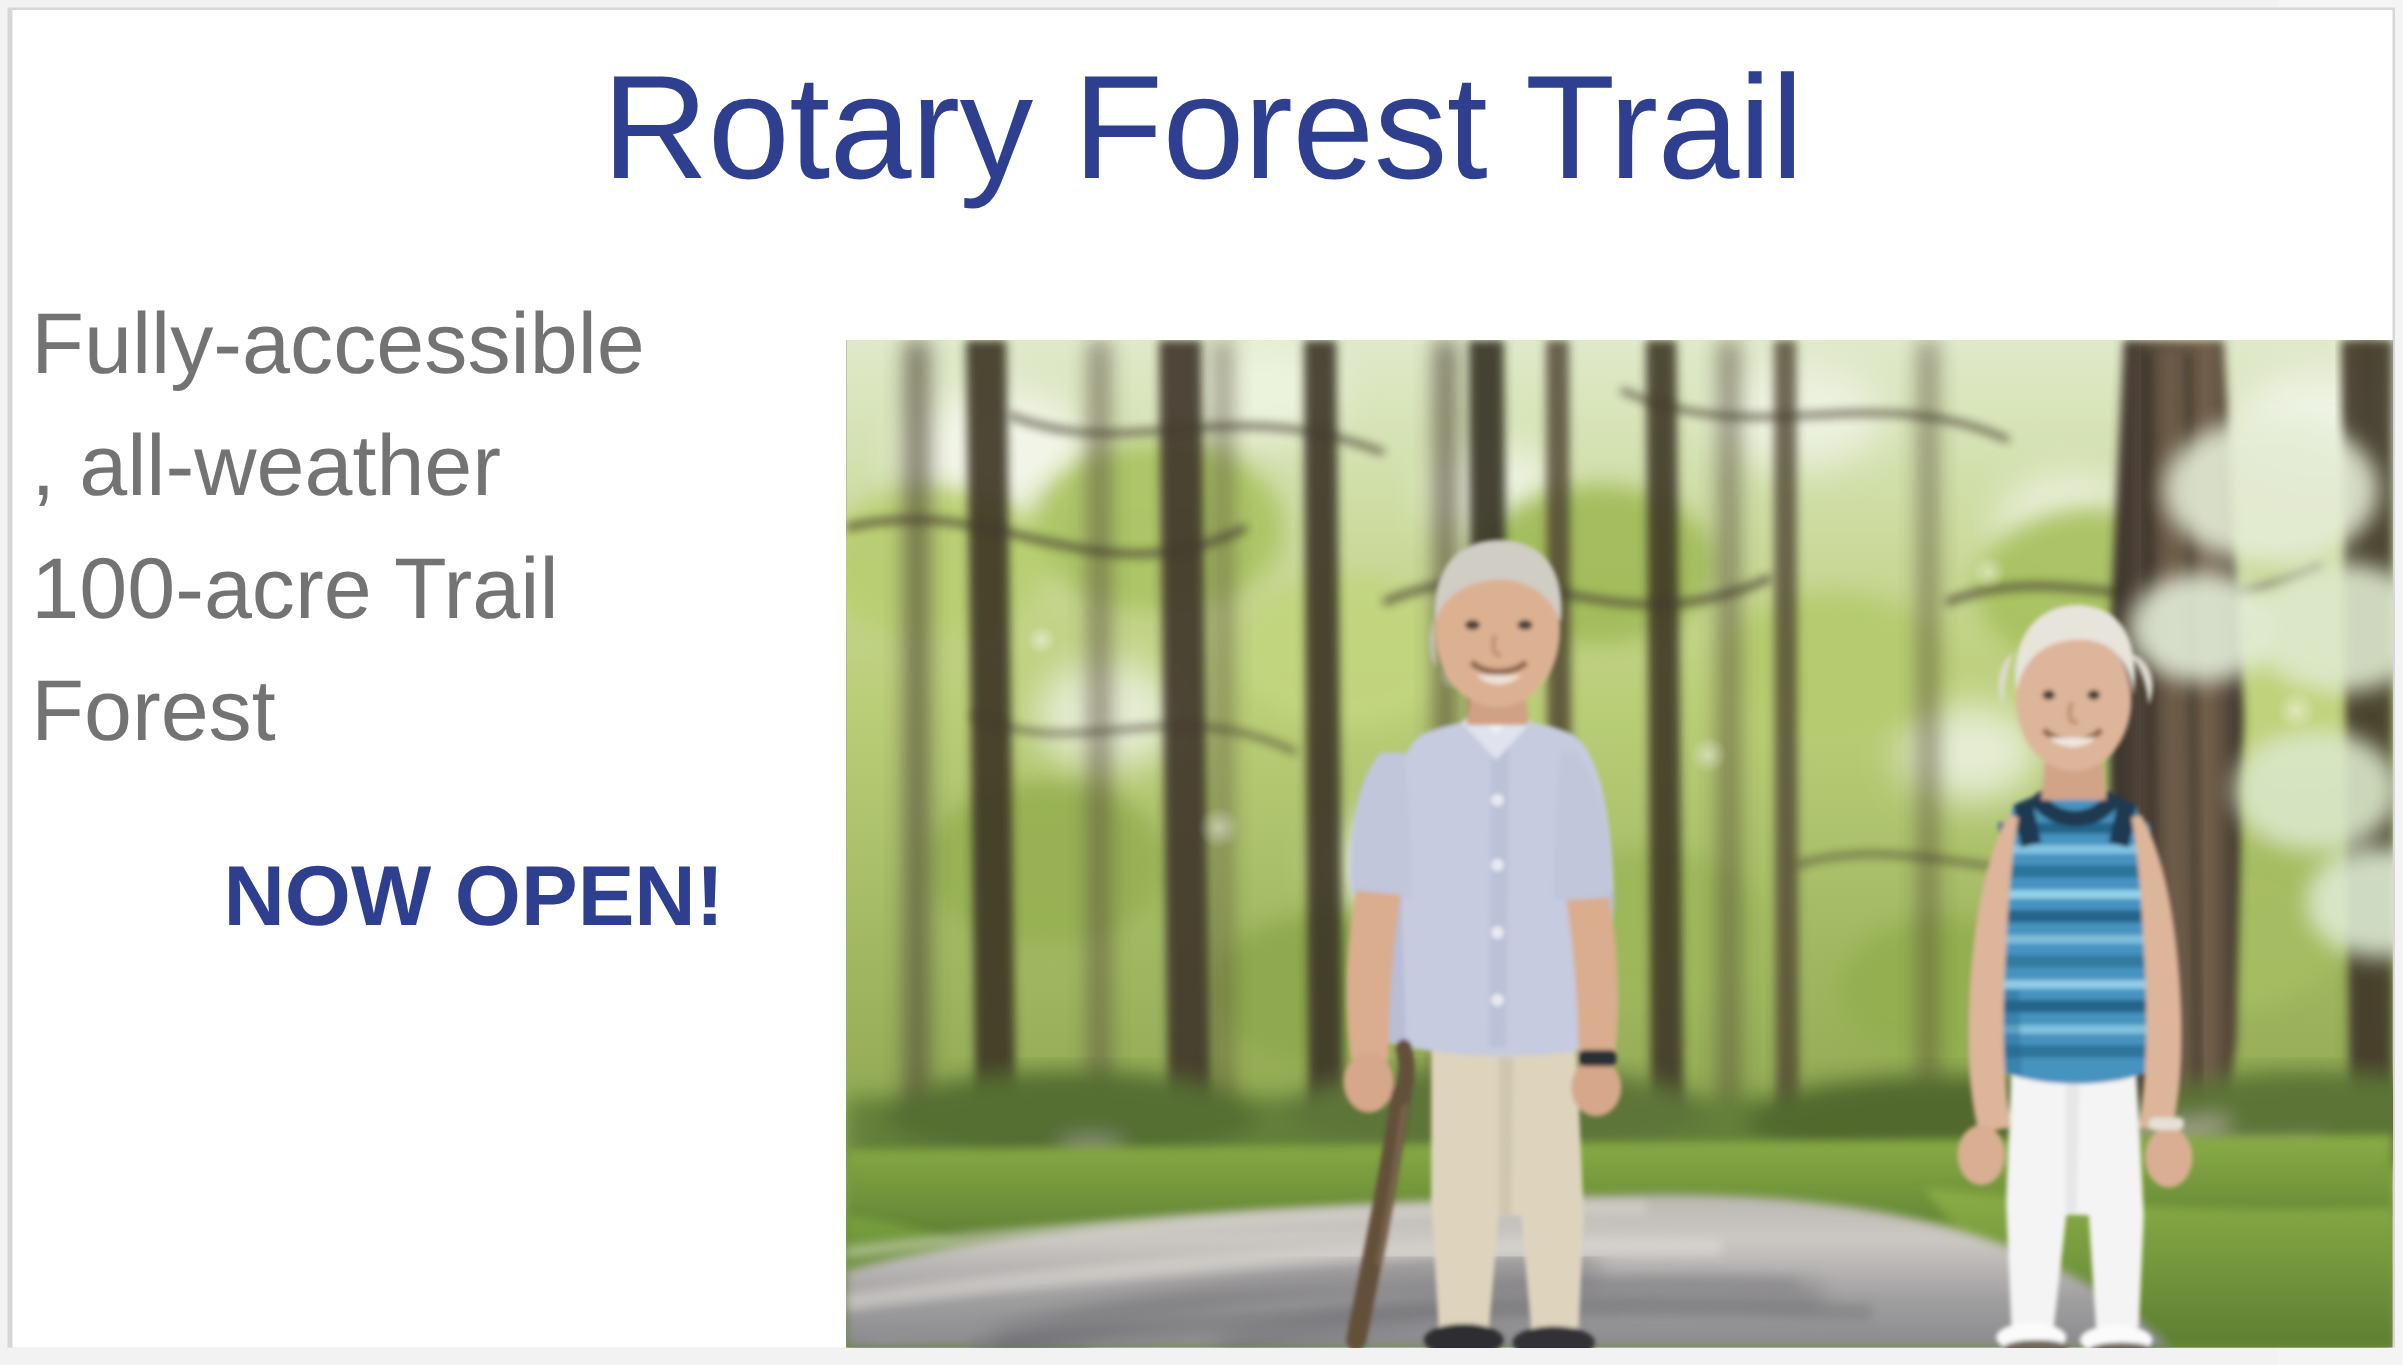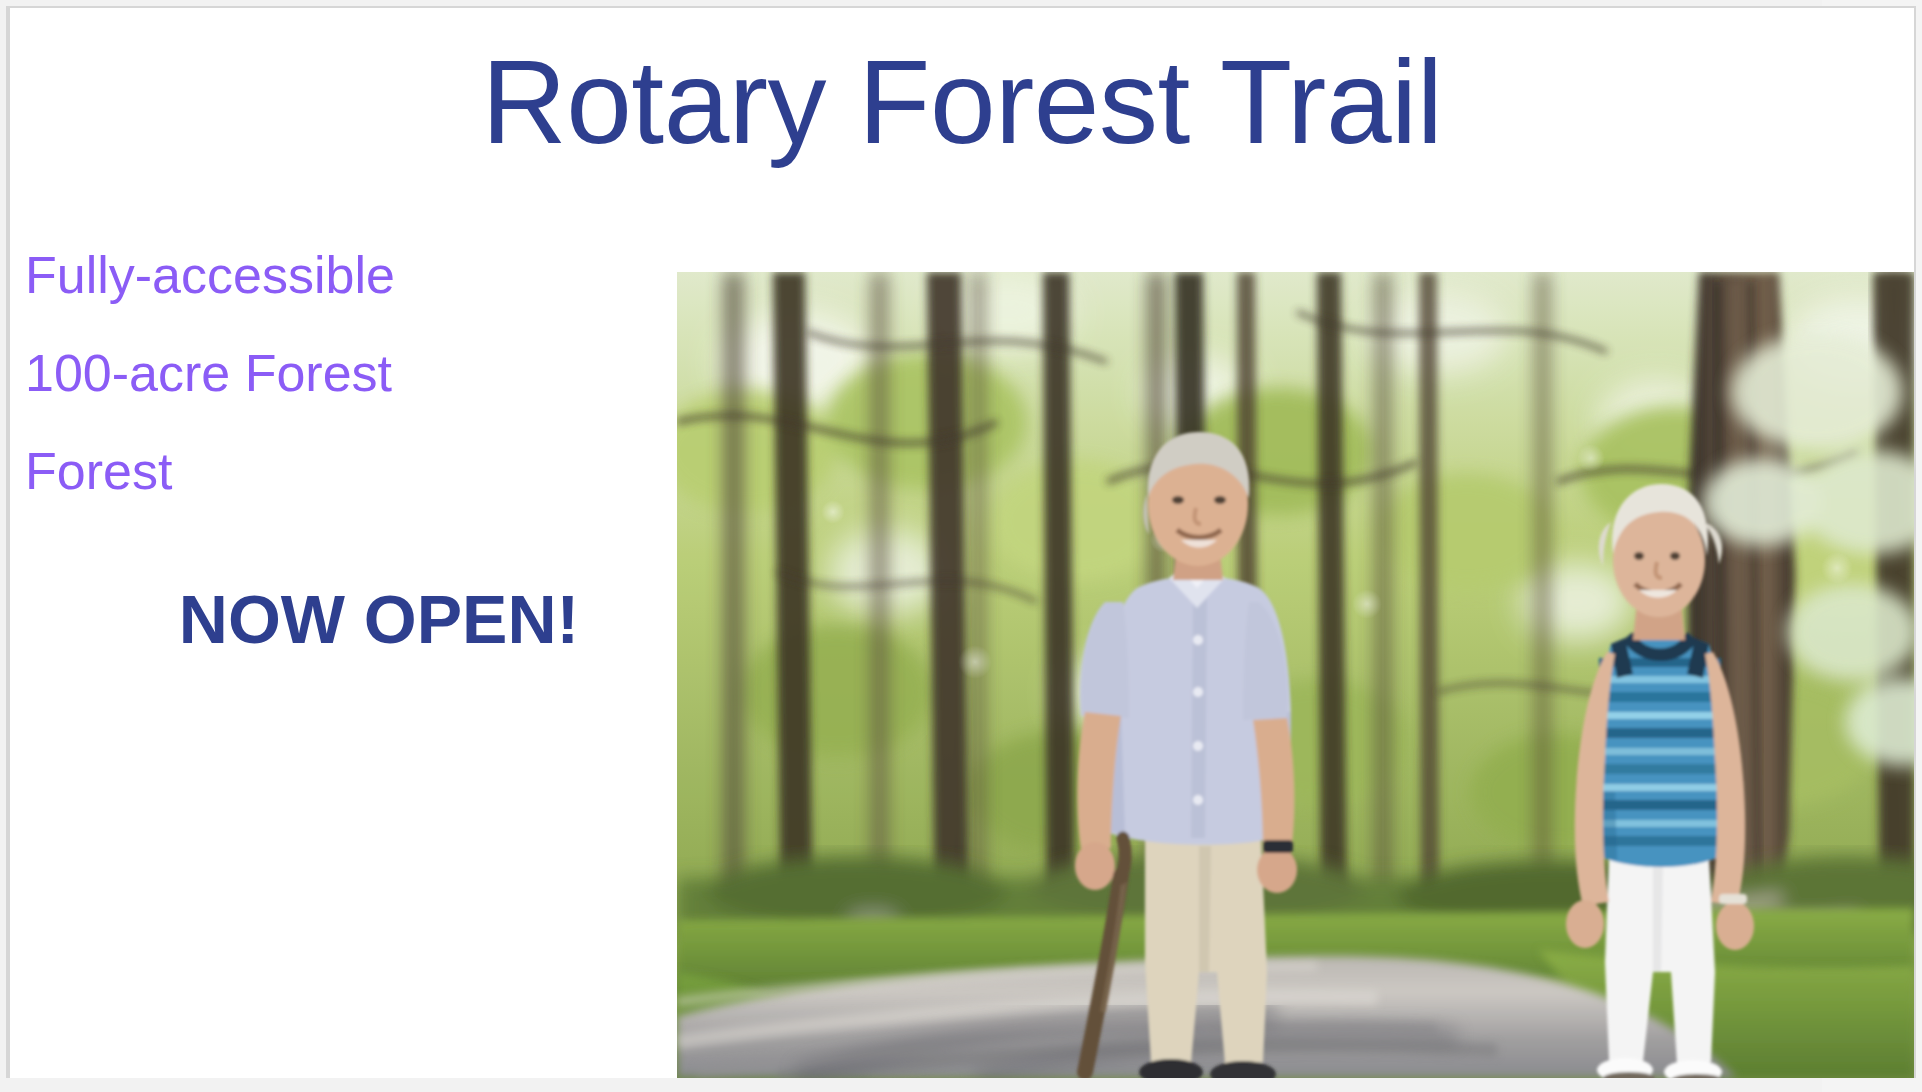--- a/index.html
+++ b/index.html
@@ -52,22 +52,22 @@
   }
 
   
   #body-text-block {
     position: absolute;
     left: 15px;
     top: 218px;
     width: 640px;
   }
   .body-line {
-    color: #8b5cf6;
-    font-size: 52px;
+    color: #737373;
+    font-size: 69px;
     line-height: 98px;
     font-weight: 400;
     white-space: nowrap;
   }
   #cta-line {
     color: #2e3f8f;
     font-size: 68px;
     line-height: 98px;
     font-weight: 700;
     margin-top: 50px;
@@ -94,21 +94,22 @@
 <div id="slide-viewport">
 
   <div id="slide-shadow"></div>
 
   <div id="slide">
 
     <div id="slide-title">Rotary Forest Trail</div>
 
     <div id="body-text-block">
       <div class="body-line">Fully-accessible</div>
-      <div class="body-line">100-acre Forest</div>
+      <div class="body-line">, all-weather</div>
+      <div class="body-line">100-acre Trail</div>
       <div class="body-line">Forest</div>
       <div id="cta-line">NOW OPEN!</div>
     </div>
 
     <div id="trail-photo">
       <svg viewBox="0 0 1237 806" preserveAspectRatio="none">
         <defs>
           <linearGradient id="gCanopy" x1="0" y1="0" x2="0" y2="1">
             <stop offset="0" stop-color="#dfe9c9"></stop>
             <stop offset="0.35" stop-color="#b9cd74"></stop>

